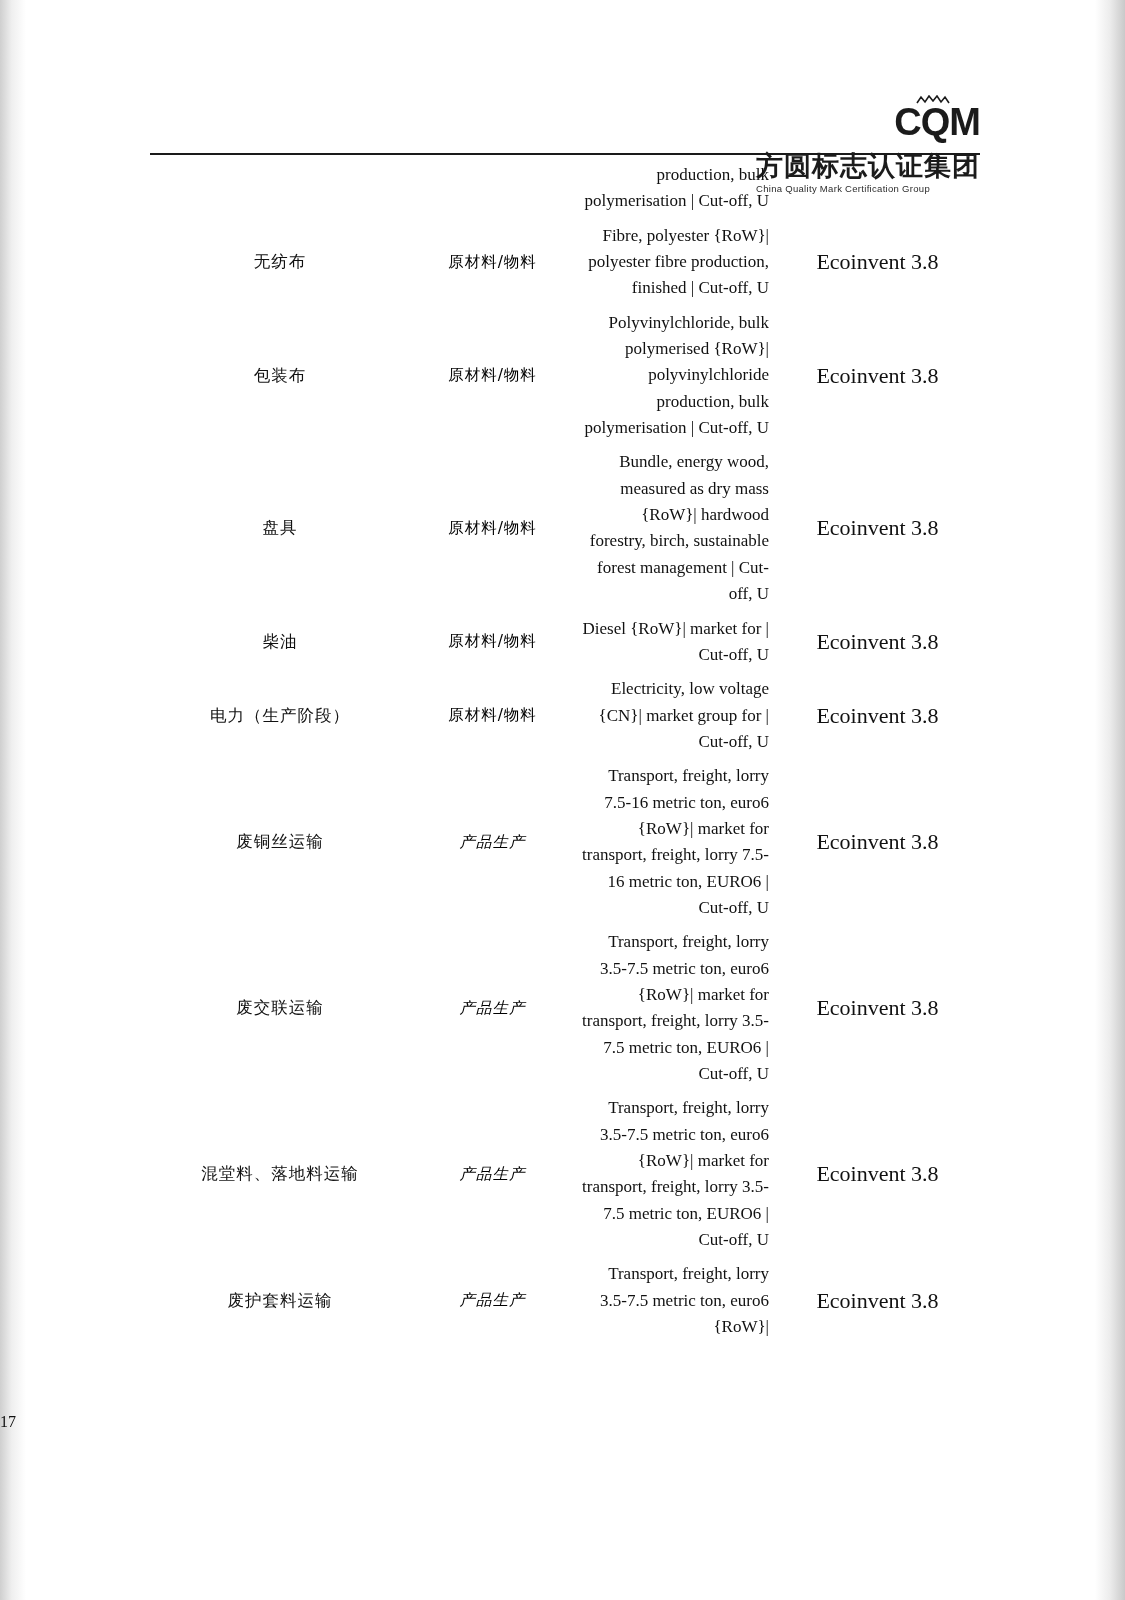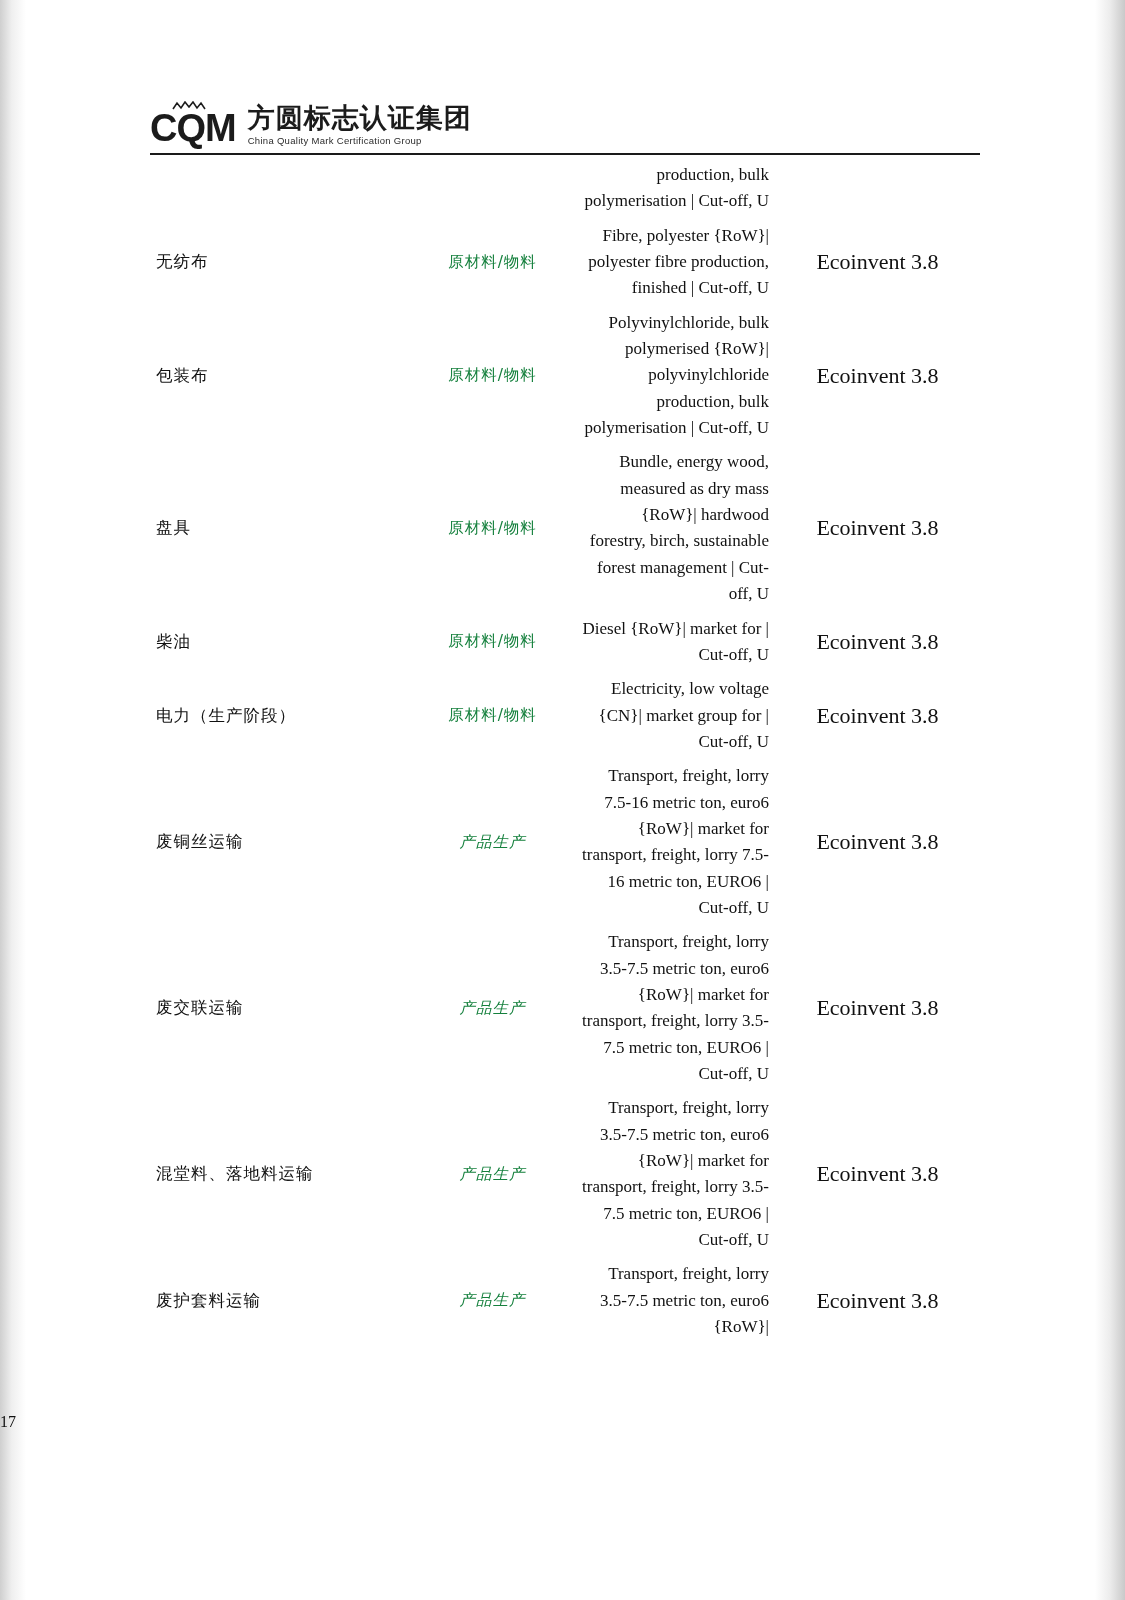--- a/index.html
+++ b/index.html
@@ -38,20 +38,21 @@
     position: absolute;
     left: 150px;
     top: 95px;
     width: 830px;
   }
   .logo-row {
     display: flex;
     align-items: flex-end;
     gap: 12px;
     height: 52px;
+    flex-direction: column;
   }
   .logo-mark {
     position: relative;
     font-family: "Liberation Sans", sans-serif;
     font-weight: bold;
     font-size: 38px;
     letter-spacing: -1px;
     color: #1b1b1b;
     line-height: 1;
     padding-top: 8px;
@@ -103,30 +104,31 @@
     border: 0;
     vertical-align: middle;
     padding: 4px 6px;
   }
   .col-a { width: 260px; }
   .col-b { width: 165px; }
   .col-c { width: 200px; }
   .col-d { width: 205px; }
 
   .cell-name {
+    text-align: center;
     font-family: Liberation Mono, monospace;
     font-size: 16.5px;
     color: #111;
     letter-spacing: 1px;
   }
   .cell-stage {
     text-align: center;
     font-family: "DejaVu Sans", sans-serif;
     font-size: 15.5px;
-    color: #15803d;
+    color: #000000;
     letter-spacing: 1px;
     font-style: italic;
   }
   .cell-stage.upright {
     font-style: normal;
   }
   .cell-desc {
     text-align: right;
     font-family: "Liberation Serif", serif;
     font-size: 17px;

